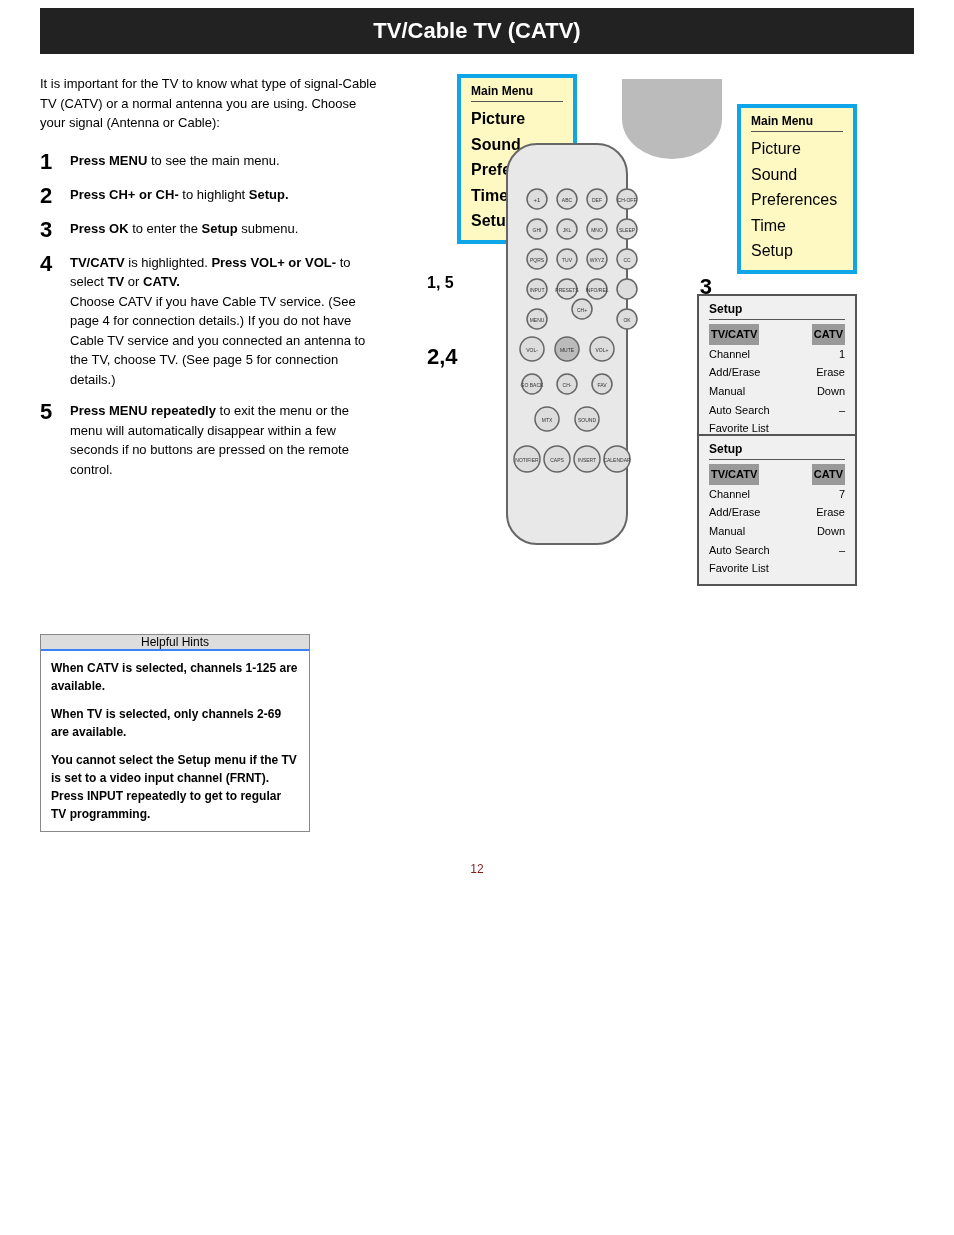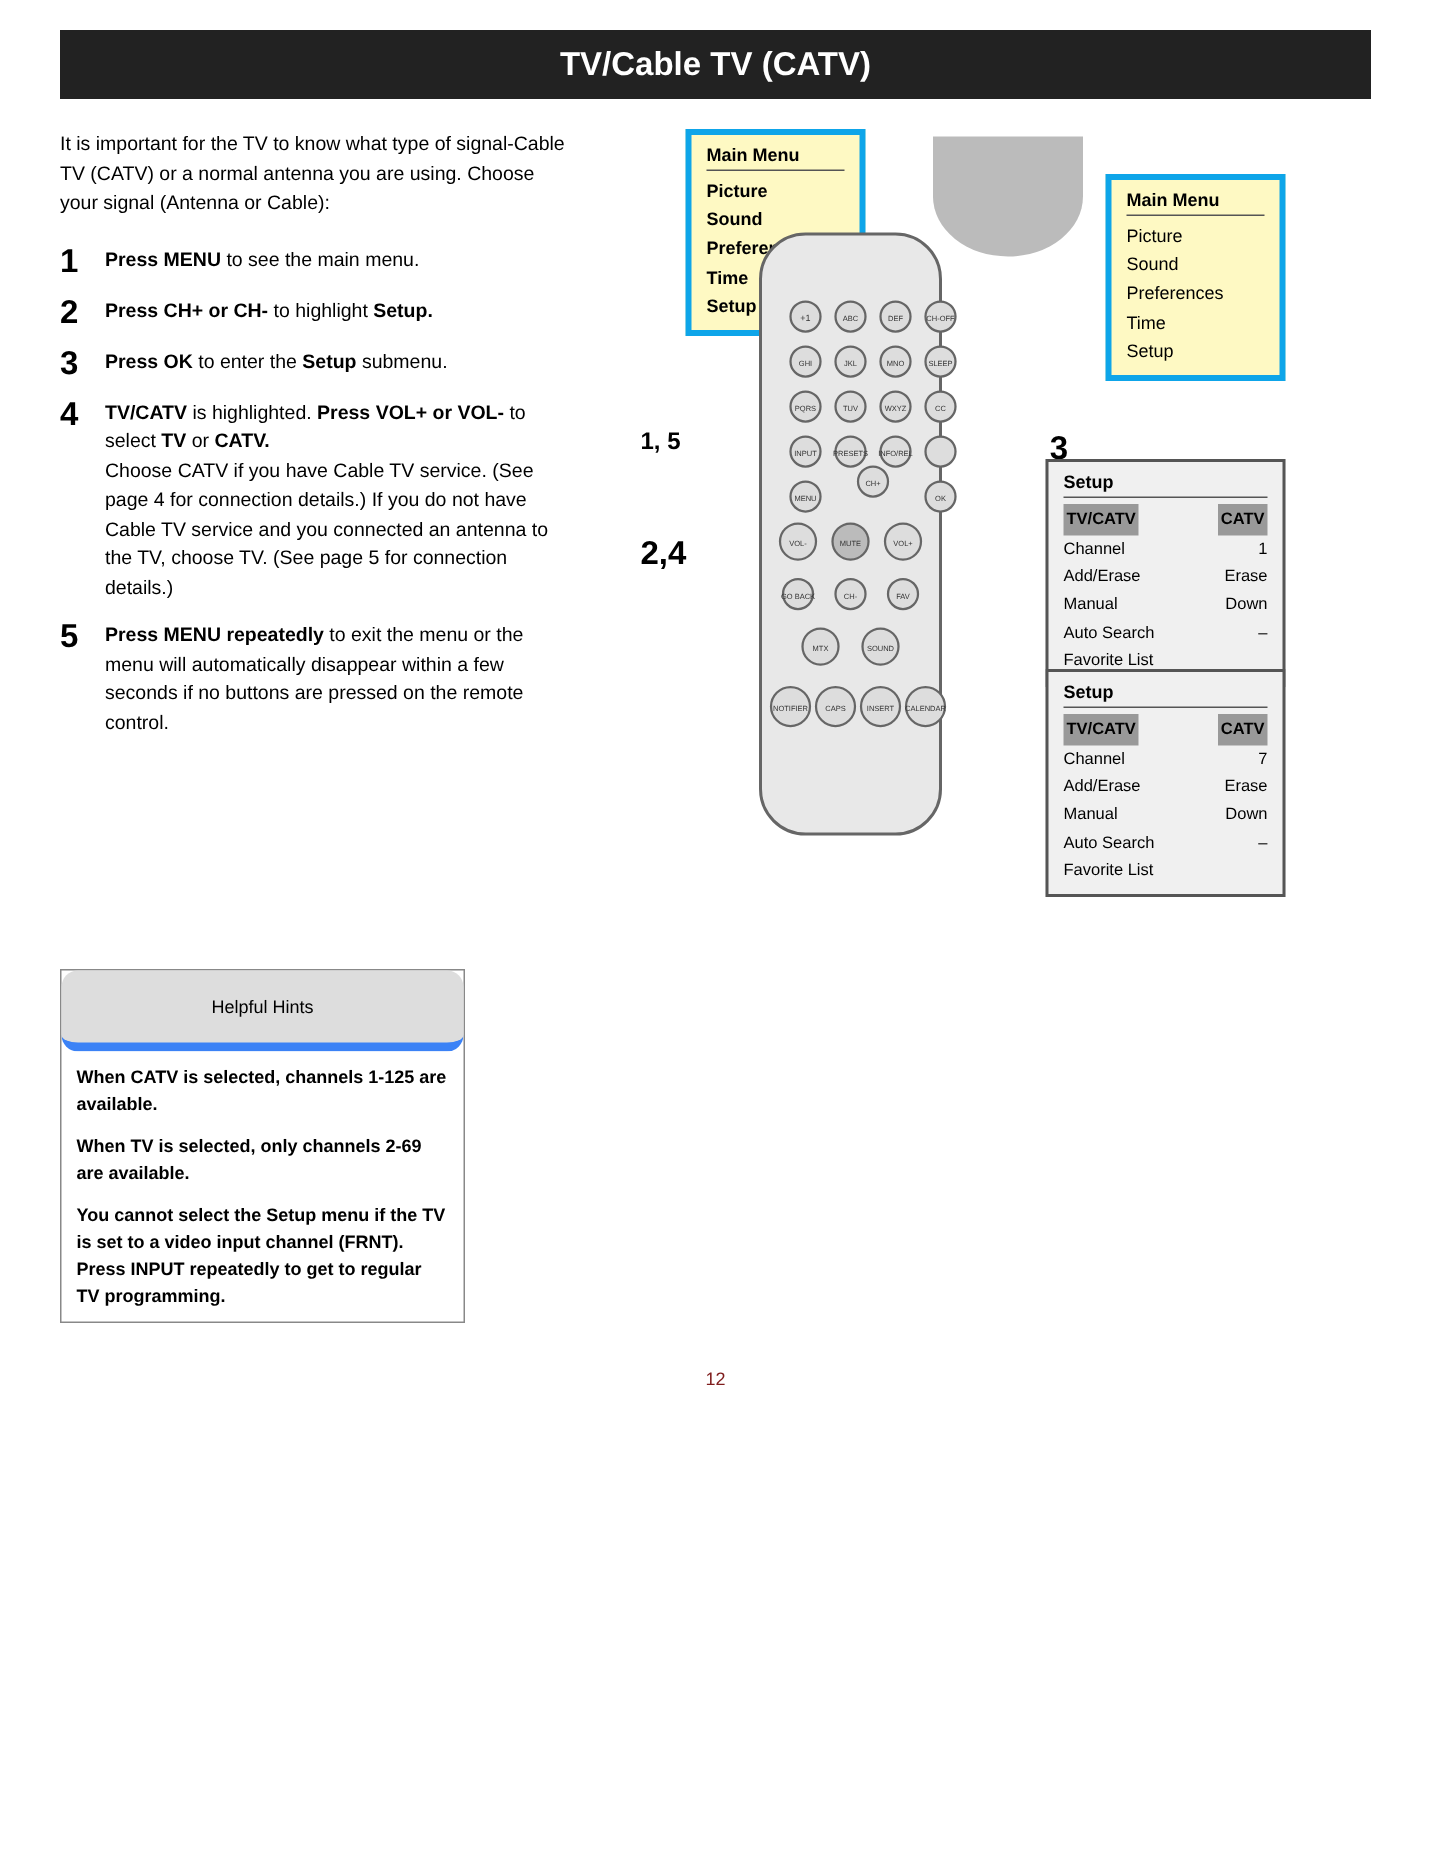--- a/index.html
+++ b/index.html
@@ -14,21 +14,21 @@
     }
 
     
     .page-title-bar {
       background: #222;
       color: #fff;
       text-align: center;
       font-size: 22px;
       font-weight: bold;
       padding: 10px 0;
-      margin: 20px 40px 0 40px;
+      margin: 8px 40px 0 40px;
     }
 
     
     .content-area {
       display: flex;
       margin: 20px 40px 0 40px;
     }
 
     
     .left-column {
@@ -87,21 +87,21 @@
 
     .menu-box .menu-title {
       font-weight: bold;
       font-size: 12px;
       border-bottom: 1px solid #555;
       padding-bottom: 3px;
       margin-bottom: 4px;
     }
 
     .menu-box .menu-item {
-      font-size: 12px;
+      font-size: 16px;
       line-height: 1.6;
     }
 
     .menu-box .menu-item.bold { font-weight: bold; }
 
     
     .setup-box {
       border: 2px solid #555;
       background: #f0f0f0;
       padding: 6px 10px;
@@ -185,23 +185,22 @@
 
     .hints-box {
       border: 1px solid #888;
       width: 270px;
     }
 
     .hints-title {
       background: #ddd;
       text-align: center;
       font-size: 12px;
-      padding: 17px 0;
-      border-bottom: 6px solid #3b82f6;
-      border-radius: 11px;
+      padding: 0 0;
+      border-bottom: 2px solid #3b82f6;
     }
 
     .hints-content {
       padding: 8px 10px;
       font-size: 12px;
       line-height: 1.5;
     }
 
     .hints-content p {
       margin-bottom: 10px;

